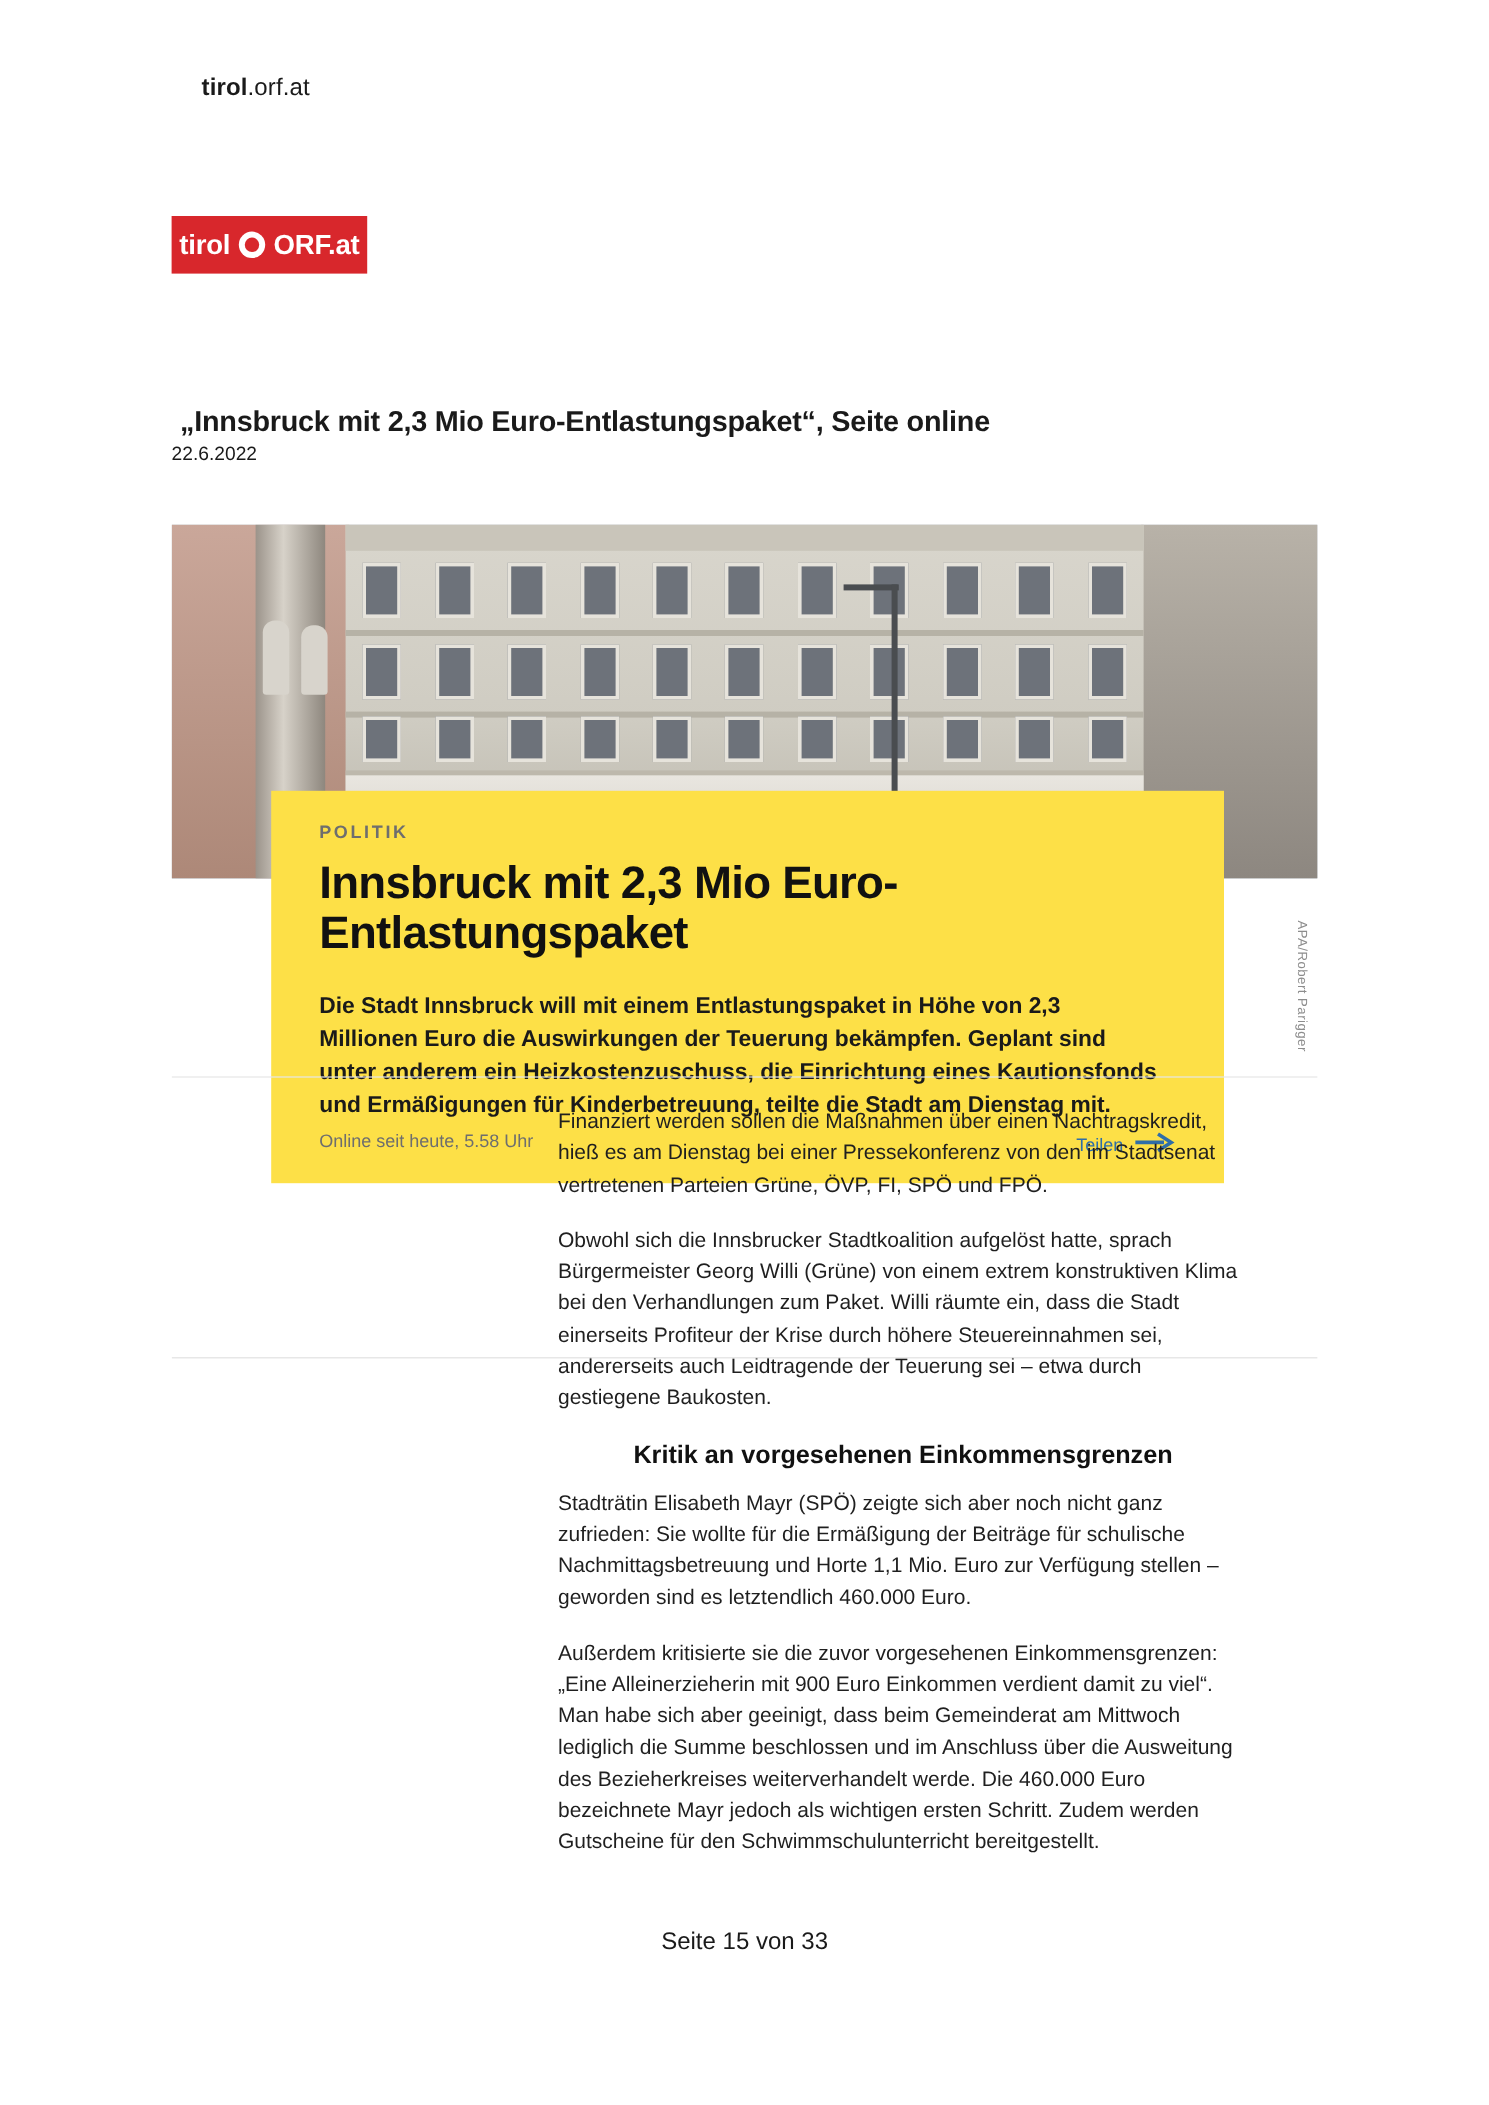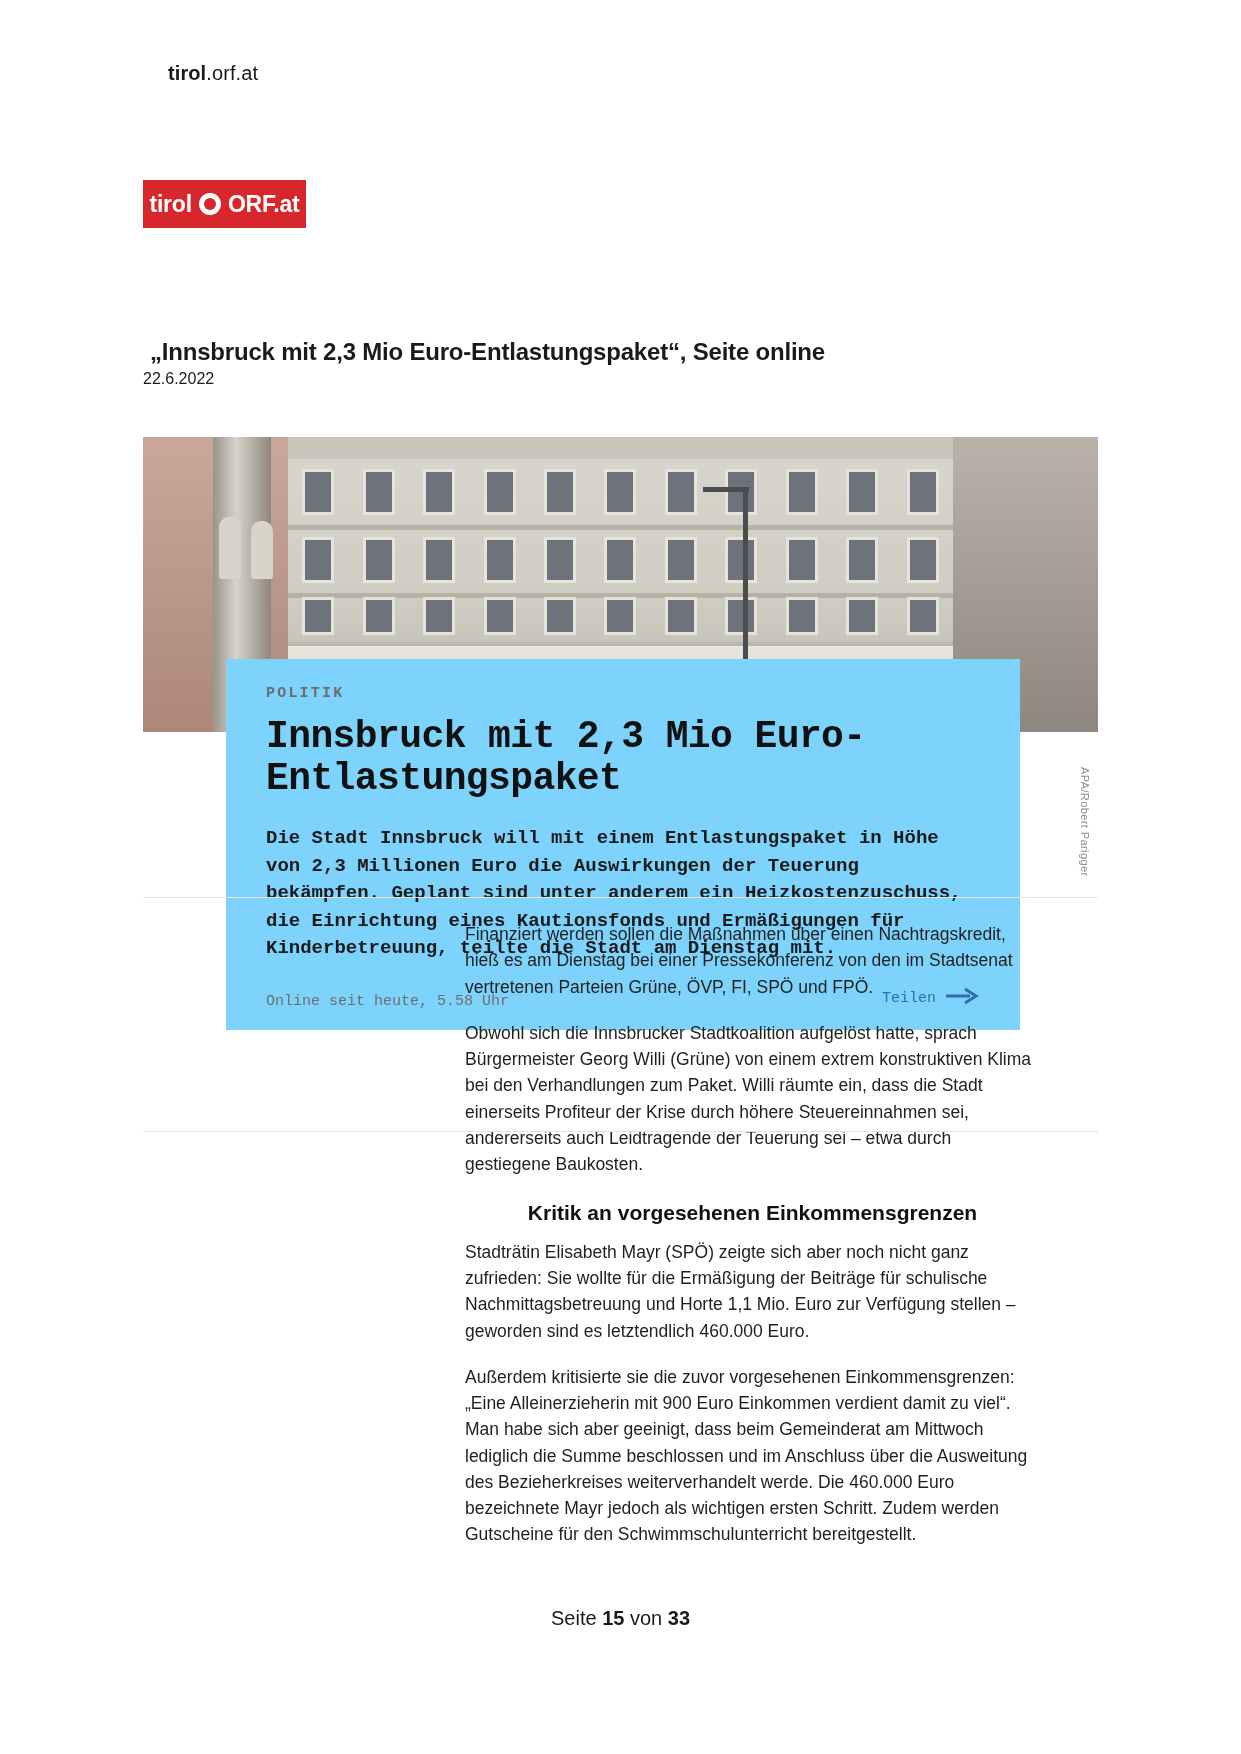--- a/index.html
+++ b/index.html
@@ -226,24 +226,23 @@
     writing-mode: vertical-rl;
     letter-spacing: .4px;
   }
 
   
   .card {
     position: absolute;
     left: 83px;
     top: 222px;
     width: 794px;
-    background: #7dd3fc;
+    background: #fde047;
     padding: 26px 40px 14px 40px;
     box-sizing: border-box;
-    font-family: Liberation Mono, monospace;
   }
   .kicker {
     font-size: 15px;
     letter-spacing: 2.2px;
     color: #6e6e6e;
     font-weight: 600;
   }
   .headline {
     margin-top: 14px;
     font-size: 38px;
@@ -254,23 +253,23 @@
   }
   .lead {
     margin-top: 22px;
     font-size: 19px;
     line-height: 1.45;
     color: #1a1a1a;
     font-weight: 600;
     max-width: 700px;
   }
   .meta-row {
-    margin-top: 24px;
+    margin-top: 8px;
     display: flex;
-    align-items: flex-end;
+    align-items: flex-start;
     justify-content: space-between;
     padding-bottom: 6px;
   }
   .meta-time {
     font-size: 15px;
     color: #6e6e6e;
   }
   .share {
     display: flex;
     align-items: center;
@@ -319,21 +318,21 @@
 
   
   .footer {
     position: absolute;
     left: 0;
     right: 0;
     top: 1607px;
     text-align: center;
     font-size: 20px;
   }
-  .footer .b { font-weight: bold; }
+  .footer .b { font-weight: normal; }
 </style>
 </head>
 <body>
 
 <div class="page">
 
   <div class="doc-header">
     <span class="bold">tirol</span><span class="light">.orf.at</span>
   </div>
 

